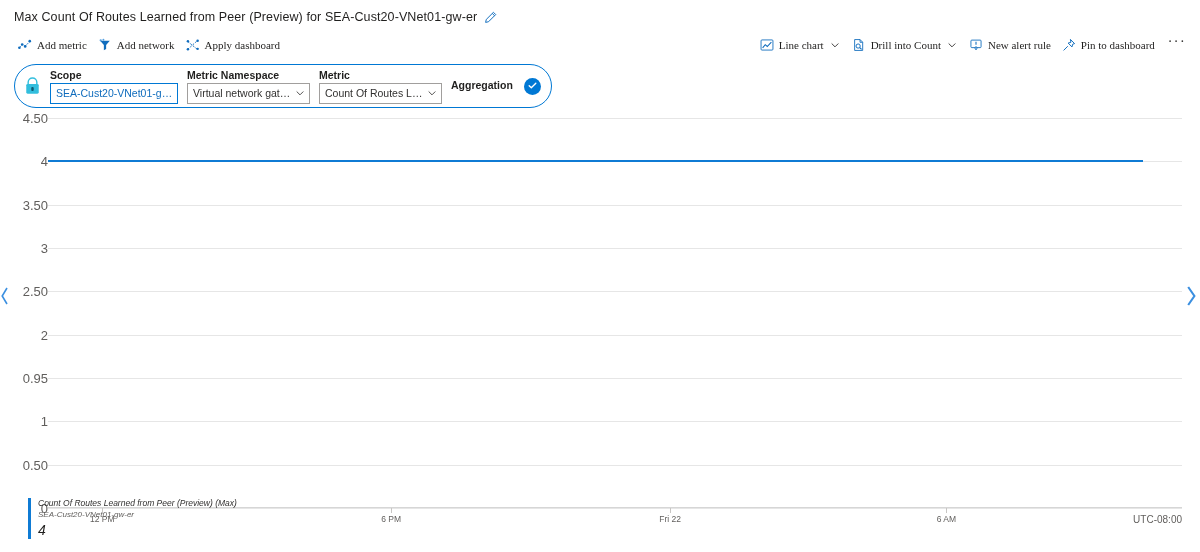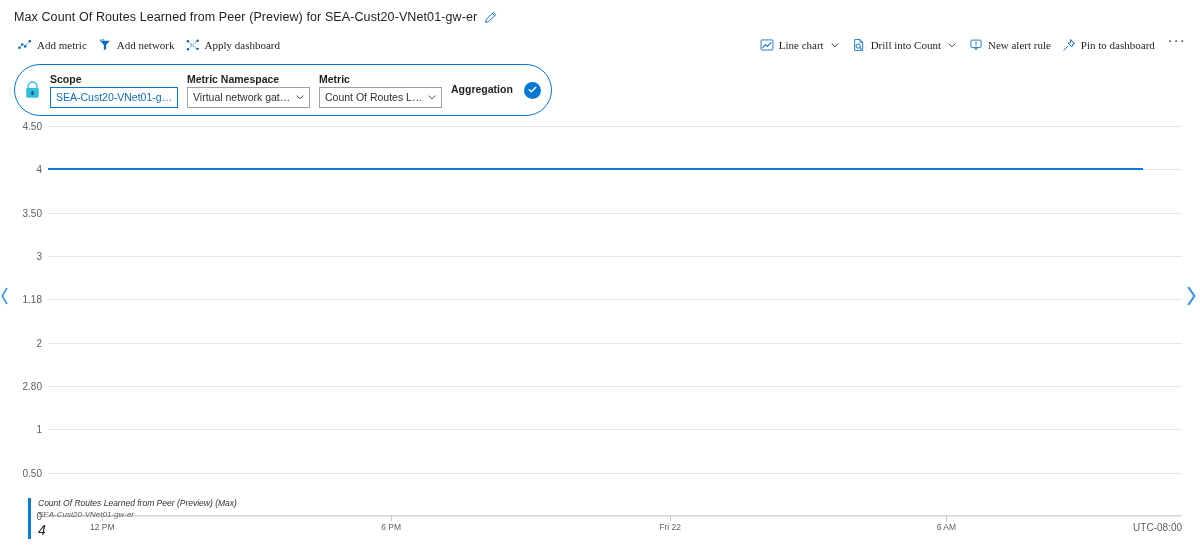--- a/index.html
+++ b/index.html
@@ -89,21 +89,21 @@
 
   
   .pill-wrap {
     padding: 6px 0 0 14px;
   }
   .pill {
     display: inline-flex;
     align-items: center;
     border: 1px solid #0078d4;
     border-radius: 26px;
-    height: 52px;
+    height: 44px;
     padding: 0 10px 0 8px;
     box-sizing: border-box;
   }
   .pill-res-icon {
     width: 18px;
     height: 20px;
     flex: 0 0 18px;
     margin-right: 9px;
     display: flex;
     align-items: center;
@@ -186,23 +186,22 @@
   .gridline {
     position: absolute;
     left: 0;
     right: 0;
     height: 1px;
     background: #e6e6e6;
   }
   .ytick {
     position: absolute;
     right: 100%;
-    margin-right: 6px;
     transform: translateY(-50%);
-    font-size: 10px;
+    font-size: 13px;
     color: #605e5c;
     white-space: nowrap;
   }
   .axis-baseline {
     position: absolute;
     left: 0;
     right: 0;
     bottom: 0;
     height: 1px;
     background: #d6d6d6;
@@ -471,25 +470,25 @@
     <div class="axis-baseline"></div>
   <div class="gridline" style="top: 0%;"></div>
       <div class="ytick" style="top: 0%;">4.50</div>
       <div class="gridline" style="top: 11.1111%;"></div>
       <div class="ytick" style="top: 11.1111%;">4</div>
       <div class="gridline" style="top: 22.2222%;"></div>
       <div class="ytick" style="top: 22.2222%;">3.50</div>
       <div class="gridline" style="top: 33.3333%;"></div>
       <div class="ytick" style="top: 33.3333%;">3</div>
       <div class="gridline" style="top: 44.4444%;"></div>
-      <div class="ytick" style="top: 44.4444%;">1.18</div>
+      <div class="ytick" style="top: 44.4444%;">2.50</div>
       <div class="gridline" style="top: 55.5556%;"></div>
       <div class="ytick" style="top: 55.5556%;">2</div>
       <div class="gridline" style="top: 66.6667%;"></div>
-      <div class="ytick" style="top: 66.6667%;">2.80</div>
+      <div class="ytick" style="top: 66.6667%;">0.95</div>
       <div class="gridline" style="top: 77.7778%;"></div>
       <div class="ytick" style="top: 77.7778%;">1</div>
       <div class="gridline" style="top: 88.8889%;"></div>
       <div class="ytick" style="top: 88.8889%;">0.50</div>
       <div class="gridline" style="top: 100%;"></div>
       <div class="ytick" style="top: 100%;">0</div>
       <div class="xtick-mark" style="left: 4.78%;"></div>
       <div class="xtick-label" style="left: 4.78%;">12 PM</div>
       <div class="xtick-mark" style="left: 30.26%;"></div>
       <div class="xtick-label" style="left: 30.26%;">6 PM</div>

